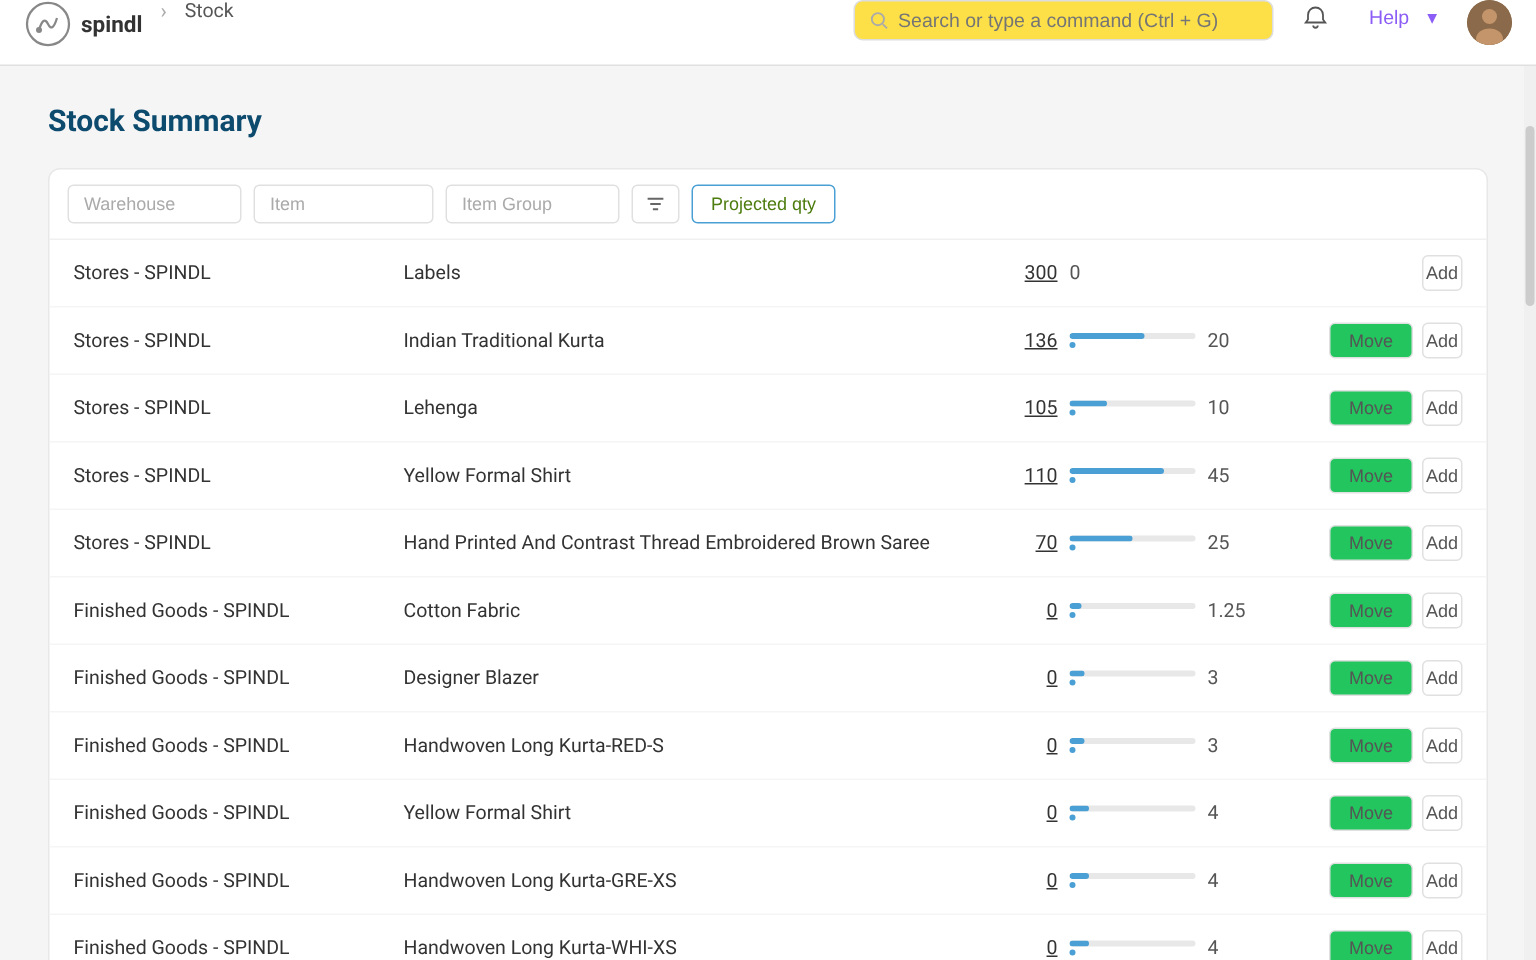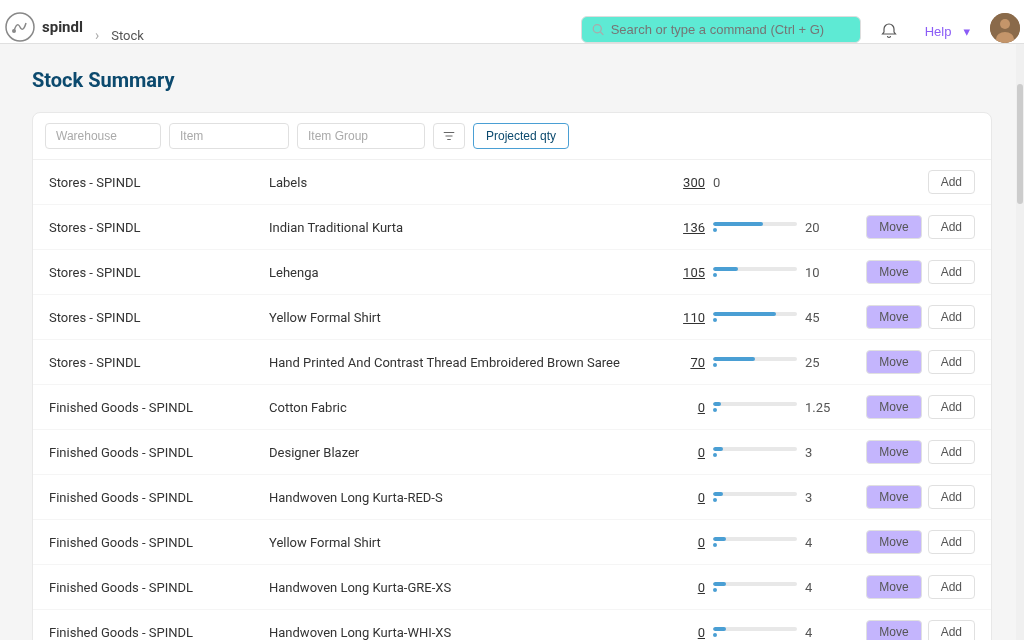--- a/index.html
+++ b/index.html
@@ -9,22 +9,22 @@
       color: #333;
       font-size: 13px;
     }
 
     
     .topnav {
       background: #fff;
       border-bottom: 1px solid #e0e0e0;
       height: 44px;
       display: flex;
-      align-items: flex-end;
-      padding: 0 4px;
+      align-items: flex-start;
+      padding: 0 16px;
       gap: 12px;
       position: sticky;
       top: 0;
       z-index: 100;
     }
     .nav-logo {
       display: flex;
       align-items: center;
       gap: 6px;
       font-weight: 700;
@@ -40,21 +40,21 @@
       font-size: 14px;
     }
     .nav-breadcrumb {
       color: #555;
       font-size: 13px;
     }
     .nav-spacer { flex: 1; }
     .search-bar {
       display: flex;
       align-items: center;
-      background: #5eead4;
+      background: #fde047;
       border: 1px solid #ddd;
       border-radius: 6px;
       padding: 5px 10px;
       gap: 6px;
       width: 280px;
       cursor: text;
     }
     .search-bar input {
       border: none;
       background: transparent;
@@ -121,40 +121,40 @@
       border-radius: 4px;
       padding: 5px 10px;
       font-size: 12px;
       color: #666;
       outline: none;
       background: #fff;
     }
     .filter-input::placeholder { color: #aaa; }
     .filter-warehouse { width: 116px; }
     .filter-item { width: 120px; }
-    .filter-group { width: 128px; }
+    .filter-group { width: 116px; }
 
     .filter-btn {
       background: none;
       border: 1px solid #e0e0e0;
       border-radius: 4px;
       padding: 5px 8px;
       cursor: pointer;
       display: flex;
       align-items: center;
       gap: 4px;
       color: #555;
       font-size: 12px;
     }
     .projected-btn {
       background: #fff;
       border: 1px solid #4a9fd4;
       border-radius: 4px;
       padding: 5px 12px;
-      color: #0c4a6e;
+      color: #4d7c0f;
       font-size: 12px;
       cursor: pointer;
       font-weight: 500;
     }
 
     
     .stock-row {
       display: flex;
       align-items: center;
       padding: 10px 16px;
@@ -221,33 +221,33 @@
 
     .col-actions {
       display: flex;
       gap: 6px;
       flex-shrink: 0;
       width: 140px;
       justify-content: flex-end;
       align-items: center;
     }
     .btn-move {
-      background: #c4b5fd;
+      background: #22c55e;
       border: 1px solid #e0e0e0;
       border-radius: 4px;
       padding: 4px 12px;
       font-size: 12px;
       cursor: pointer;
       color: #555;
     }
     .btn-add {
       background: #fff;
       border: 1px solid #e0e0e0;
       border-radius: 4px;
-      padding: 4px 12px;
+      padding: 4px 2px;
       font-size: 12px;
       cursor: pointer;
       color: #555;
     }
 
     .scrollbar-placeholder {
       position: fixed;
       right: 0;
       top: 44px;
       bottom: 0;

